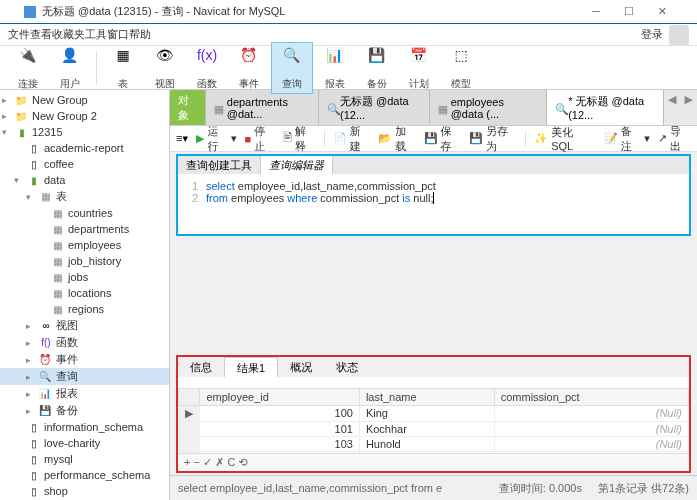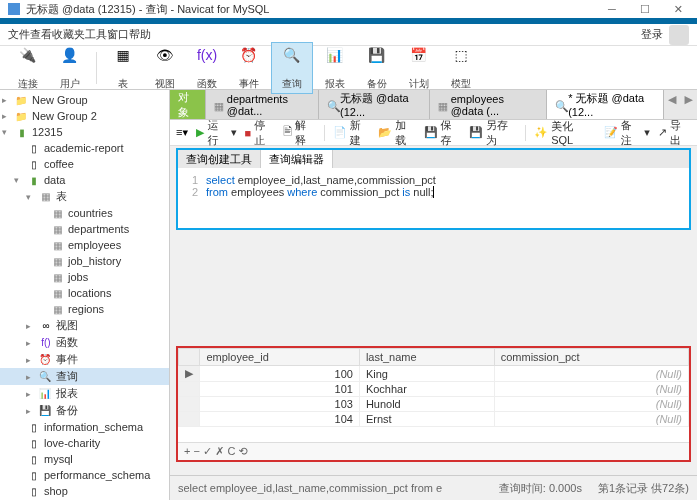--- a/index.html
+++ b/index.html
@@ -1,17 +1,17 @@
 <!DOCTYPE html>
 <html><head>
 <meta charset="utf-8">
 <style>
 * { margin: 0; padding: 0; box-sizing: border-box; font-family: "Microsoft YaHei", Arial, sans-serif; font-size: 11px; }
 body { width: 697px; height: 500px; background: #f5f5f5; display: flex; flex-direction: column; overflow: hidden; }
-.titlebar { height: 24px; background: #fff; display: flex; align-items: center; padding: 0 8px; border-bottom: 6px solid #0369a1; }
+.titlebar { height: 24px; background: #fff; display: flex; align-items: center; padding: 0 24px; border-bottom: 1px solid #0369a1; }
 .titlebar-icon { width: 12px; height: 12px; background: #4a90d9; margin-right: 6px; }
 .titlebar-title { flex: 1; color: #333; }
 .win-controls { display: flex; gap: 12px; color: #666; }
 .win-btn { cursor: pointer; padding: 2px 6px; }
 .menubar { height: 22px; background: #fff; display: flex; align-items: center; padding: 0 8px; border-bottom: 1px solid #e0e0e0; }
 .menu-item { color: #333; cursor: pointer; }
 .login-btn { margin-left: auto; color: #333; }
 .avatar { width: 20px; height: 20px; background: #ddd; border-radius: 3px; margin-left: 6px; }
 .toolbar { height: 44px; background: #fff; display: flex; align-items: center; padding: 2px 8px; gap: 2px; border-bottom: 1px solid #ccc; }
 .tool-btn { display: flex; flex-direction: column; align-items: center; padding: 2px 10px; cursor: pointer; position: relative; }
@@ -22,51 +22,51 @@
 .main { flex: 1; display: flex; overflow: hidden; }
 .sidebar { width: 170px; background: #fff; border-right: 1px solid #ccc; overflow-y: auto; padding: 2px 0; }
 .tree-item { display: flex; align-items: center; padding: 1px 4px; cursor: pointer; white-space: nowrap; }
 .tree-item.selected { background: #d0e4f5; }
 .tree-toggle { width: 10px; color: #888; font-size: 9px; }
 .tree-icon { width: 14px; height: 14px; margin: 0 3px; display: inline-flex; align-items: center; justify-content: center; font-size: 10px; }
 .tree-label { color: #333; }
 .indent-0 { padding-left: 2px; } .indent-1 { padding-left: 14px; } .indent-2 { padding-left: 26px; }
 .indent-3 { padding-left: 38px; }
 .content { flex: 1; display: flex; flex-direction: column; background: #f0f0f0; overflow: hidden; }
-.tabs { height: 30px; display: flex; background: #e8e8e8; border-bottom: 1px solid #ccc; }
+.tabs { height: 36px; display: flex; background: #e8e8e8; border-bottom: 1px solid #ccc; }
 .tab { padding: 3px 8px; background: #ddd; border-right: 1px solid #bbb; cursor: pointer; display: flex; align-items: center; gap: 3px; font-size: 10px; max-width: 120px; overflow: hidden; }
 .tab.active { background: #8bc34a; color: #fff; }
 .tab.selected { background: #fff; }
 .tab-icon { width: 10px; height: 10px; }
 .nav-arrow { padding: 3px 4px; color: #888; cursor: pointer; }
 .subtoolbar { height: 26px; display: flex; align-items: center; padding: 0 6px; gap: 8px; background: #fff; border-bottom: 1px solid #ddd; font-size: 10px; }
 .sub-btn { display: flex; align-items: center; gap: 3px; cursor: pointer; color: #333; }
 .sub-sep { width: 1px; height: 16px; background: #ddd; }
 .editor-area { border: 2px solid #0ea5e9; margin: 2px 6px; background: #fff; }
 .editor-tabs { display: flex; background: #e8e8e8; height: 18px; font-size: 10px; }
 .editor-tab { padding: 2px 8px; border-right: 1px solid #ccc; }
-.editor-tab.active { background: #fff; }
+.editor-tab.active { background: #fff; font-style: italic; }
 .code-area { padding: 6px 8px; font-family: Consolas, monospace; font-size: 12px; min-height: 60px; }
 .code-line { display: flex; }
 .line-num { width: 20px; color: #aaa; text-align: right; padding-right: 8px; }
 .code-text { color: #333; }
 .kw { color: #0066cc; }
 .results-area { border: 2px solid #d32f2f; margin: 2px 6px; background: #fff; flex: 1; display: flex; flex-direction: column; overflow: hidden; }
 .result-tabs { display: flex; background: #f0f0f0; height: 20px; font-size: 10px; }
 .result-tab { padding: 3px 12px; cursor: pointer; }
 .result-tab.active { background: #fff; border-top: 1px solid #ccc; border-left: 1px solid #ccc; border-right: 1px solid #ccc; }
 .result-table { flex: 1; overflow: auto; }
-table { border-collapse: collapse; width: 100%; }
+table { border-collapse: collapse; width: 100%; margin-top: 11px; }
 th { background: #f5f5f5; border: 1px solid #ddd; padding: 2px 6px; text-align: left; font-weight: normal; color: #444; }
 td { border: 1px solid #eee; padding: 1px 6px; color: #333; }
 td.num { text-align: right; }
 td.null { color: #aaa; font-style: italic; text-align: right; }
 .row-marker { width: 14px; background: #f0f0f0; text-align: center; color: #666; }
 .result-footer { height: 18px; display: flex; align-items: center; padding: 0 6px; gap: 10px; background: #f8f8f8; border-top: 1px solid #ddd; font-size: 11px; color: #666; }
-.statusbar { height: 14px; background: #f0f0f0; border-top: 1px solid #ccc; display: flex; align-items: center; padding: 12px 8px; font-size: 10px; color: #666; margin-top: 11px; }
+.statusbar { height: 14px; background: #f0f0f0; border-top: 1px solid #ccc; display: flex; align-items: center; padding: 12px 8px; font-size: 10px; color: #666; }
 .status-right { margin-left: auto; }
 .folder-icon { color: #e8b839; }
 .db-icon { color: #5a9e3e; }
 .table-icon { color: #888; }
 .fx-icon { color: #6d28d9; }
 </style>
 </head>
 <body>
 
 <div class="titlebar">
@@ -328,20 +328,26 @@
         <div class="code-line">
             <span class="line-num">2</span>
             <span class="code-text"><span class="kw">from</span><span> employees </span><span class="kw">where</span><span> commission_pct </span><span class="kw">is</span><span> null;</span><span style="border-left:1px solid #000"></span></span>
           </div>
       </div>
     </div>
 
     <div style="flex:1"></div>
 
     <div class="results-area">
+      <div class="result-tabs">
+        <div class="result-tab">信息</div>
+        <div class="result-tab active">结果1</div>
+        <div class="result-tab">概况</div>
+        <div class="result-tab">状态</div>
+      </div>
       <div class="result-table">
         <table>
           <thead>
               <tr>
             <th class="row-marker"></th>
             <th>employee_id</th>
             <th>last_name</th>
             <th>commission_pct</th>
           </tr>
             </thead>

